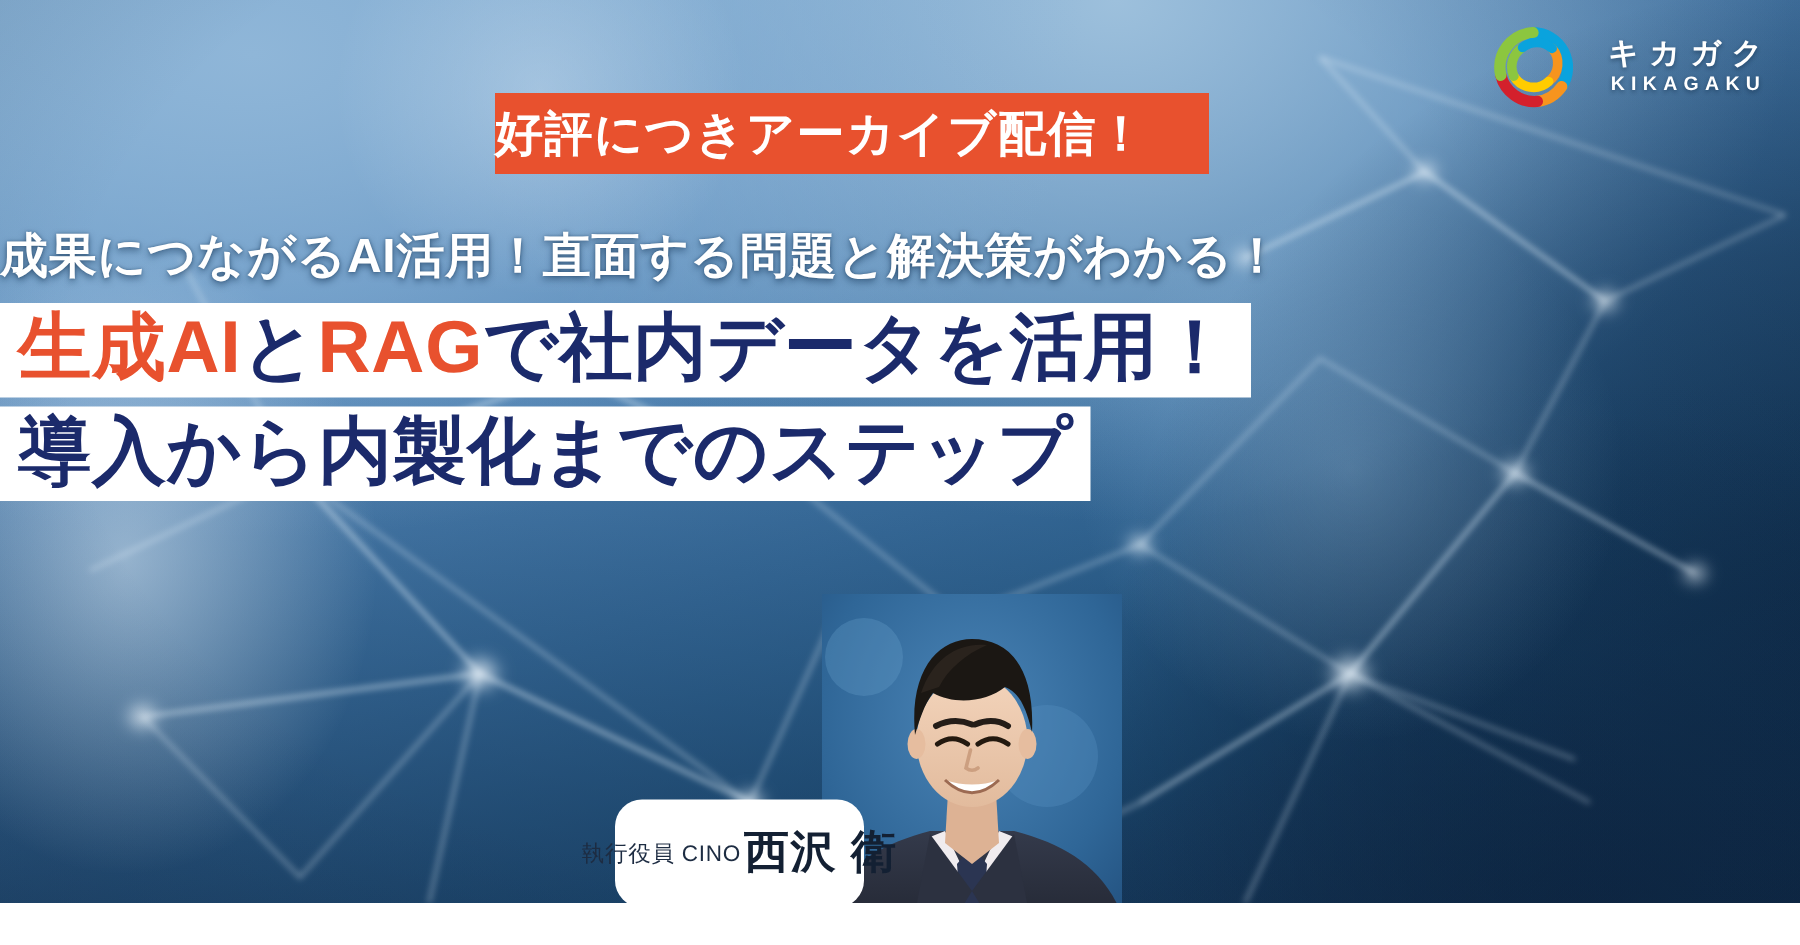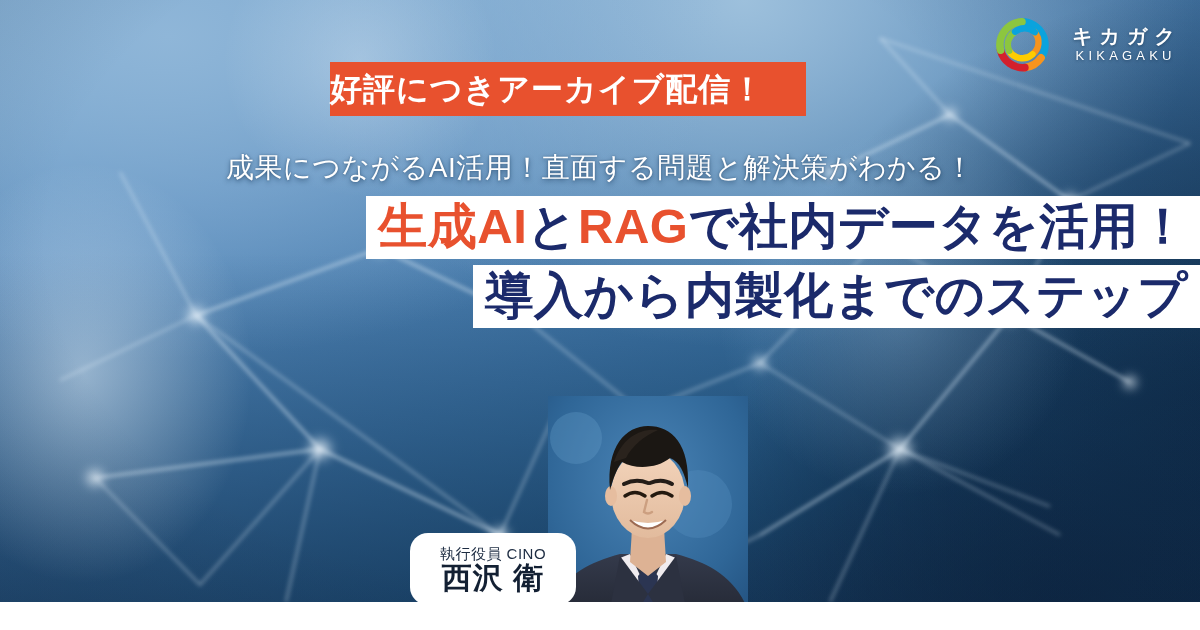--- a/index.html
+++ b/index.html
@@ -73,21 +73,21 @@
     font-size: 20px;
     font-weight: 700;
     letter-spacing: 7px;
     text-indent: 7px;
     line-height: 1.15;
     text-shadow: 0 1px 3px rgba(6,28,52,0.45);
   }
   .logo-en {
     color: #ffffff;
     font-size: 13px;
-    font-weight: 400;
+    font-weight: 700;
     letter-spacing: 4.2px;
     text-indent: 4.2px;
     line-height: 1.3;
     text-shadow: 0 1px 3px rgba(6,28,52,0.45);
   }
 
   
   .badge {
     position: absolute;
     left: 330px;
@@ -111,34 +111,33 @@
 
   
   .headline {
     position: absolute;
     left: 0;
     top: 150px;
     width: 1200px;
     z-index: 7;
   }
   .subtitle {
-    text-align: center;
     color: #ffffff;
-    font-size: 28px;
-    font-weight: 400;
+    font-size: 32px;
+    font-weight: 700;
     letter-spacing: 0.5px;
     line-height: 1.3;
     white-space: nowrap;
     text-shadow: 0 2px 5px rgba(10,40,72,0.55), 0 0 2px rgba(10,40,72,0.4);
   }
   .title-rows {
     margin-top: 10px;
     display: flex;
     flex-direction: column;
-    align-items: flex-end;
+    align-items: flex-start;
     gap: 6px;
   }
   .title-row {
     background: #ffffff;
     display: inline-block;
     padding: 6px 12px 8px 12px;
     line-height: 1;
     white-space: nowrap;
   }
   .title-row span {
@@ -164,21 +163,20 @@
   
   .nameplate {
     position: absolute;
     left: 410px;
     top: 533px;
     width: 166px;
     height: 72px;
     background: #ffffff;
     z-index: 9;
     display: flex;
-    flex-direction: column;
     align-items: center;
     justify-content: center;
     gap: 2px;
     border-radius: 18px;
   }
   .nameplate-role {
     color: #1d2c42;
     font-size: 15px;
     font-weight: 400;
     letter-spacing: 0.5px;

